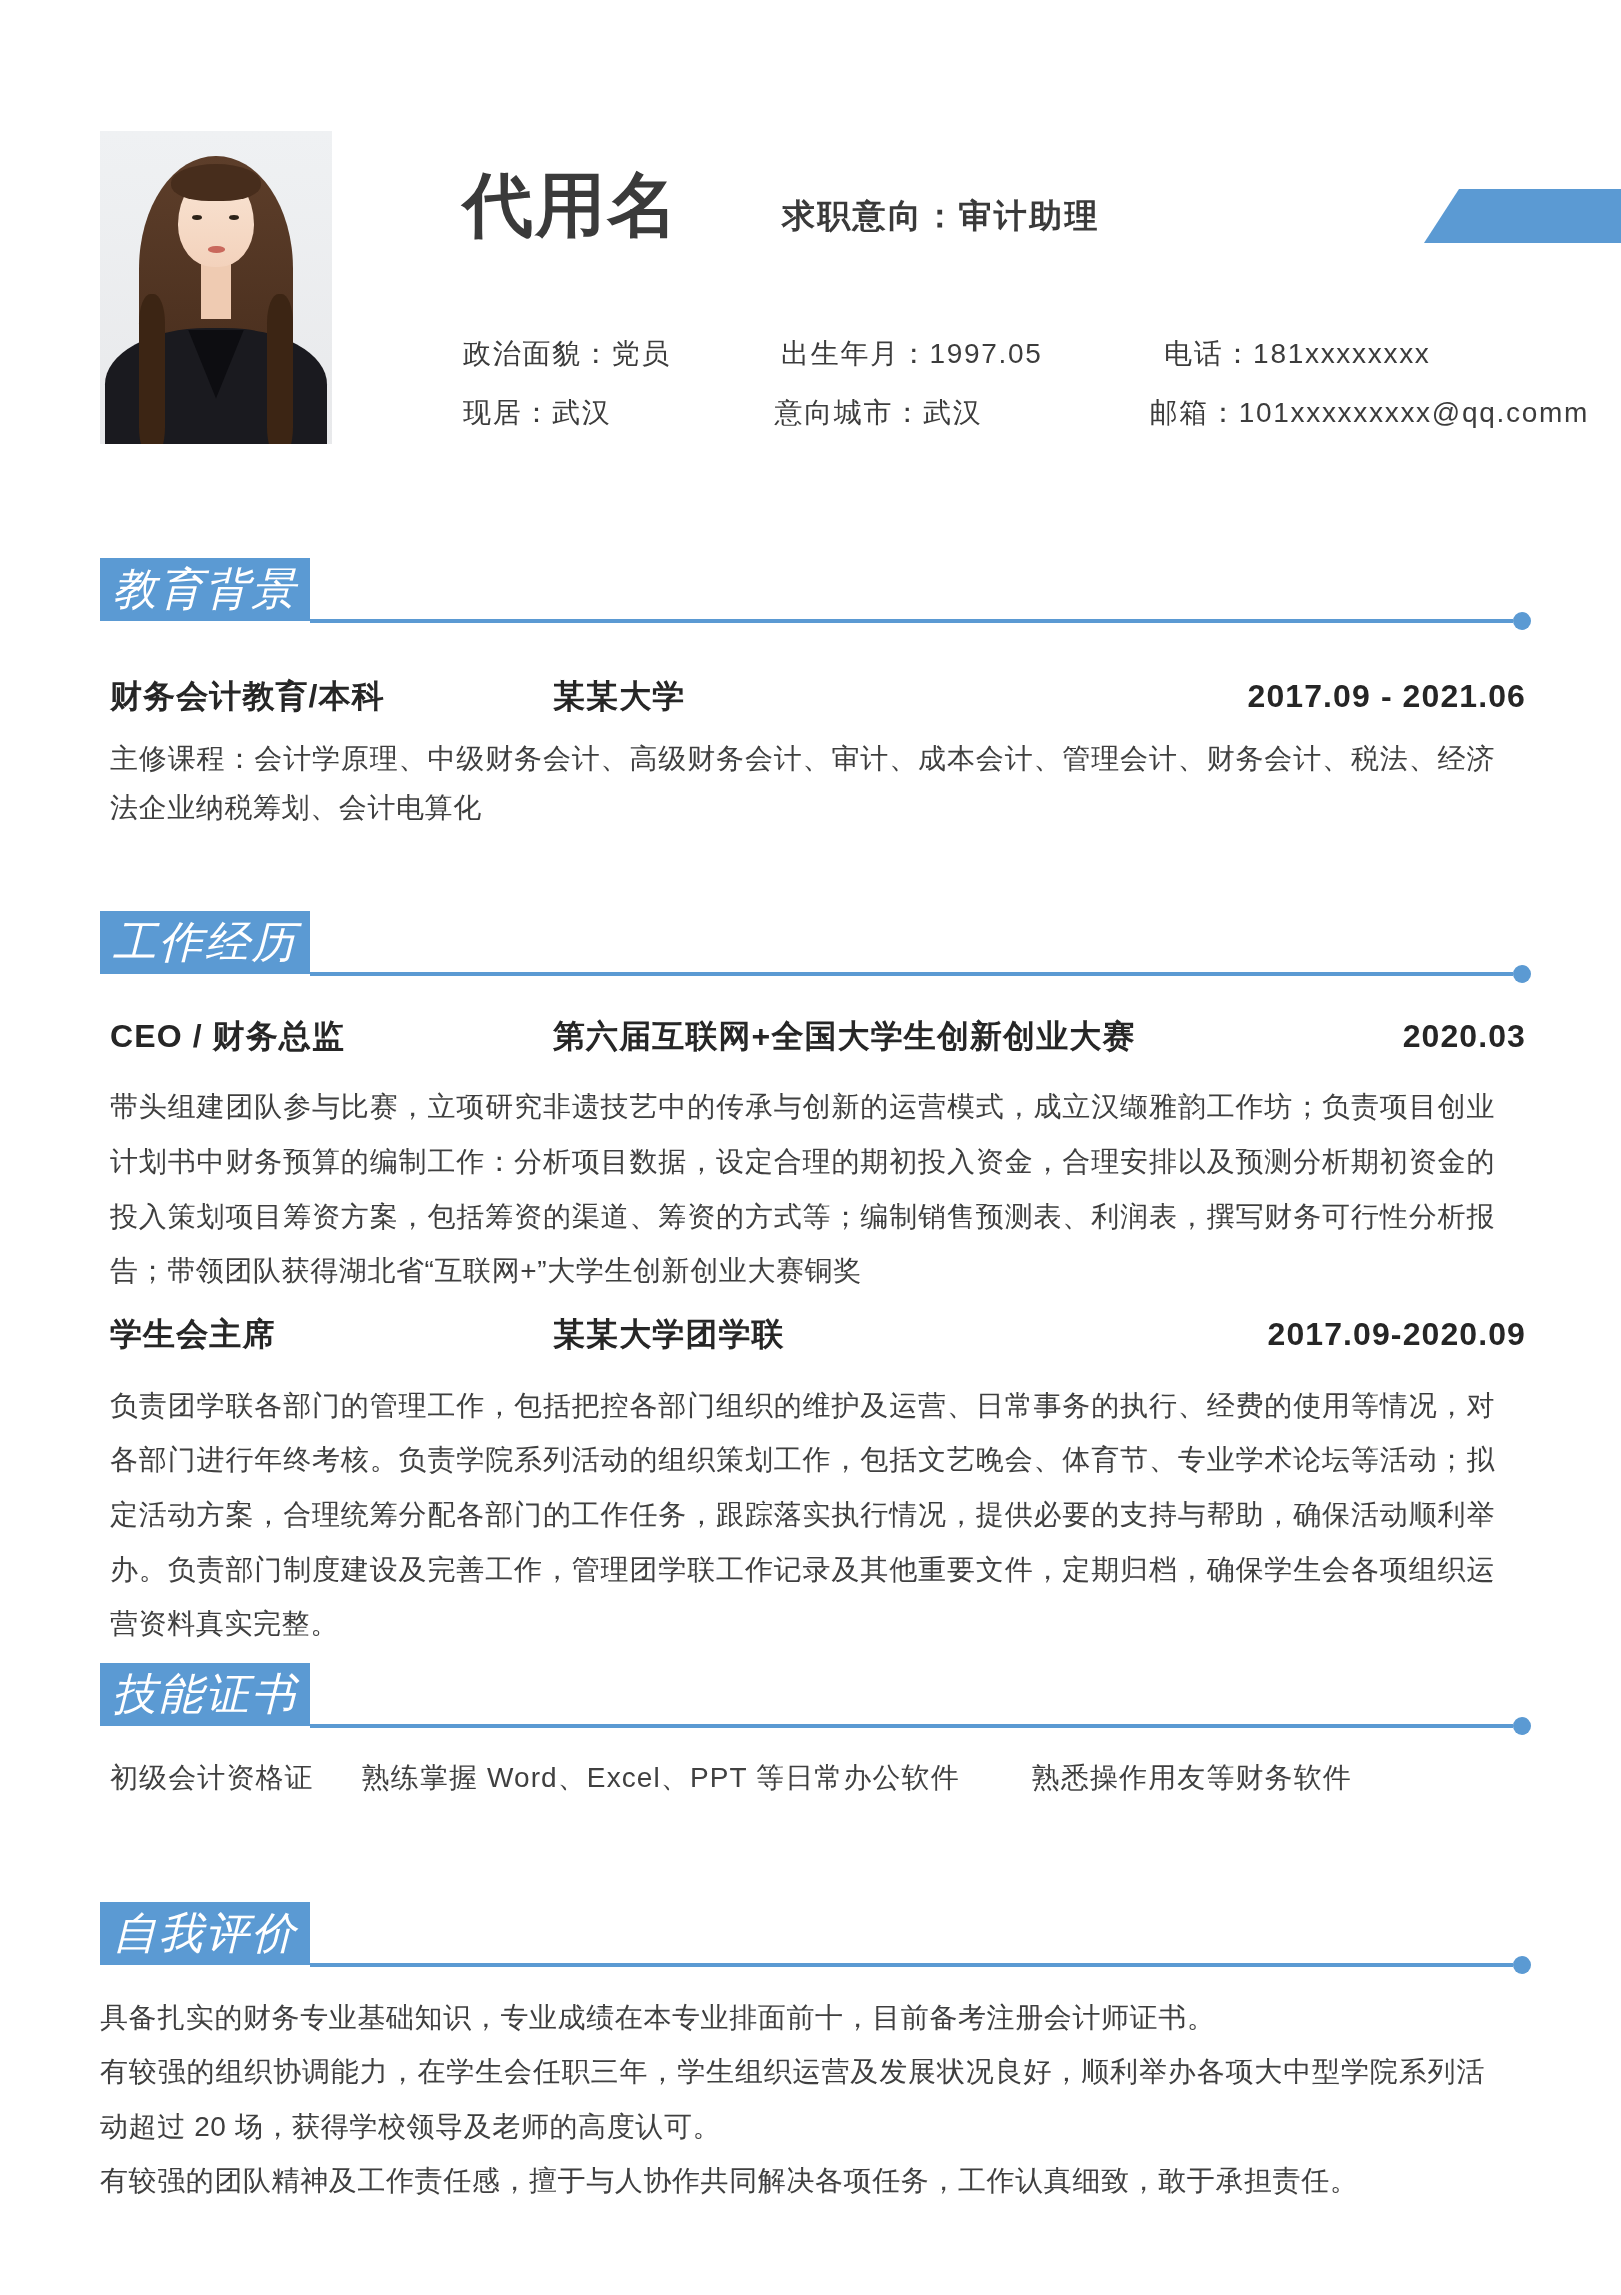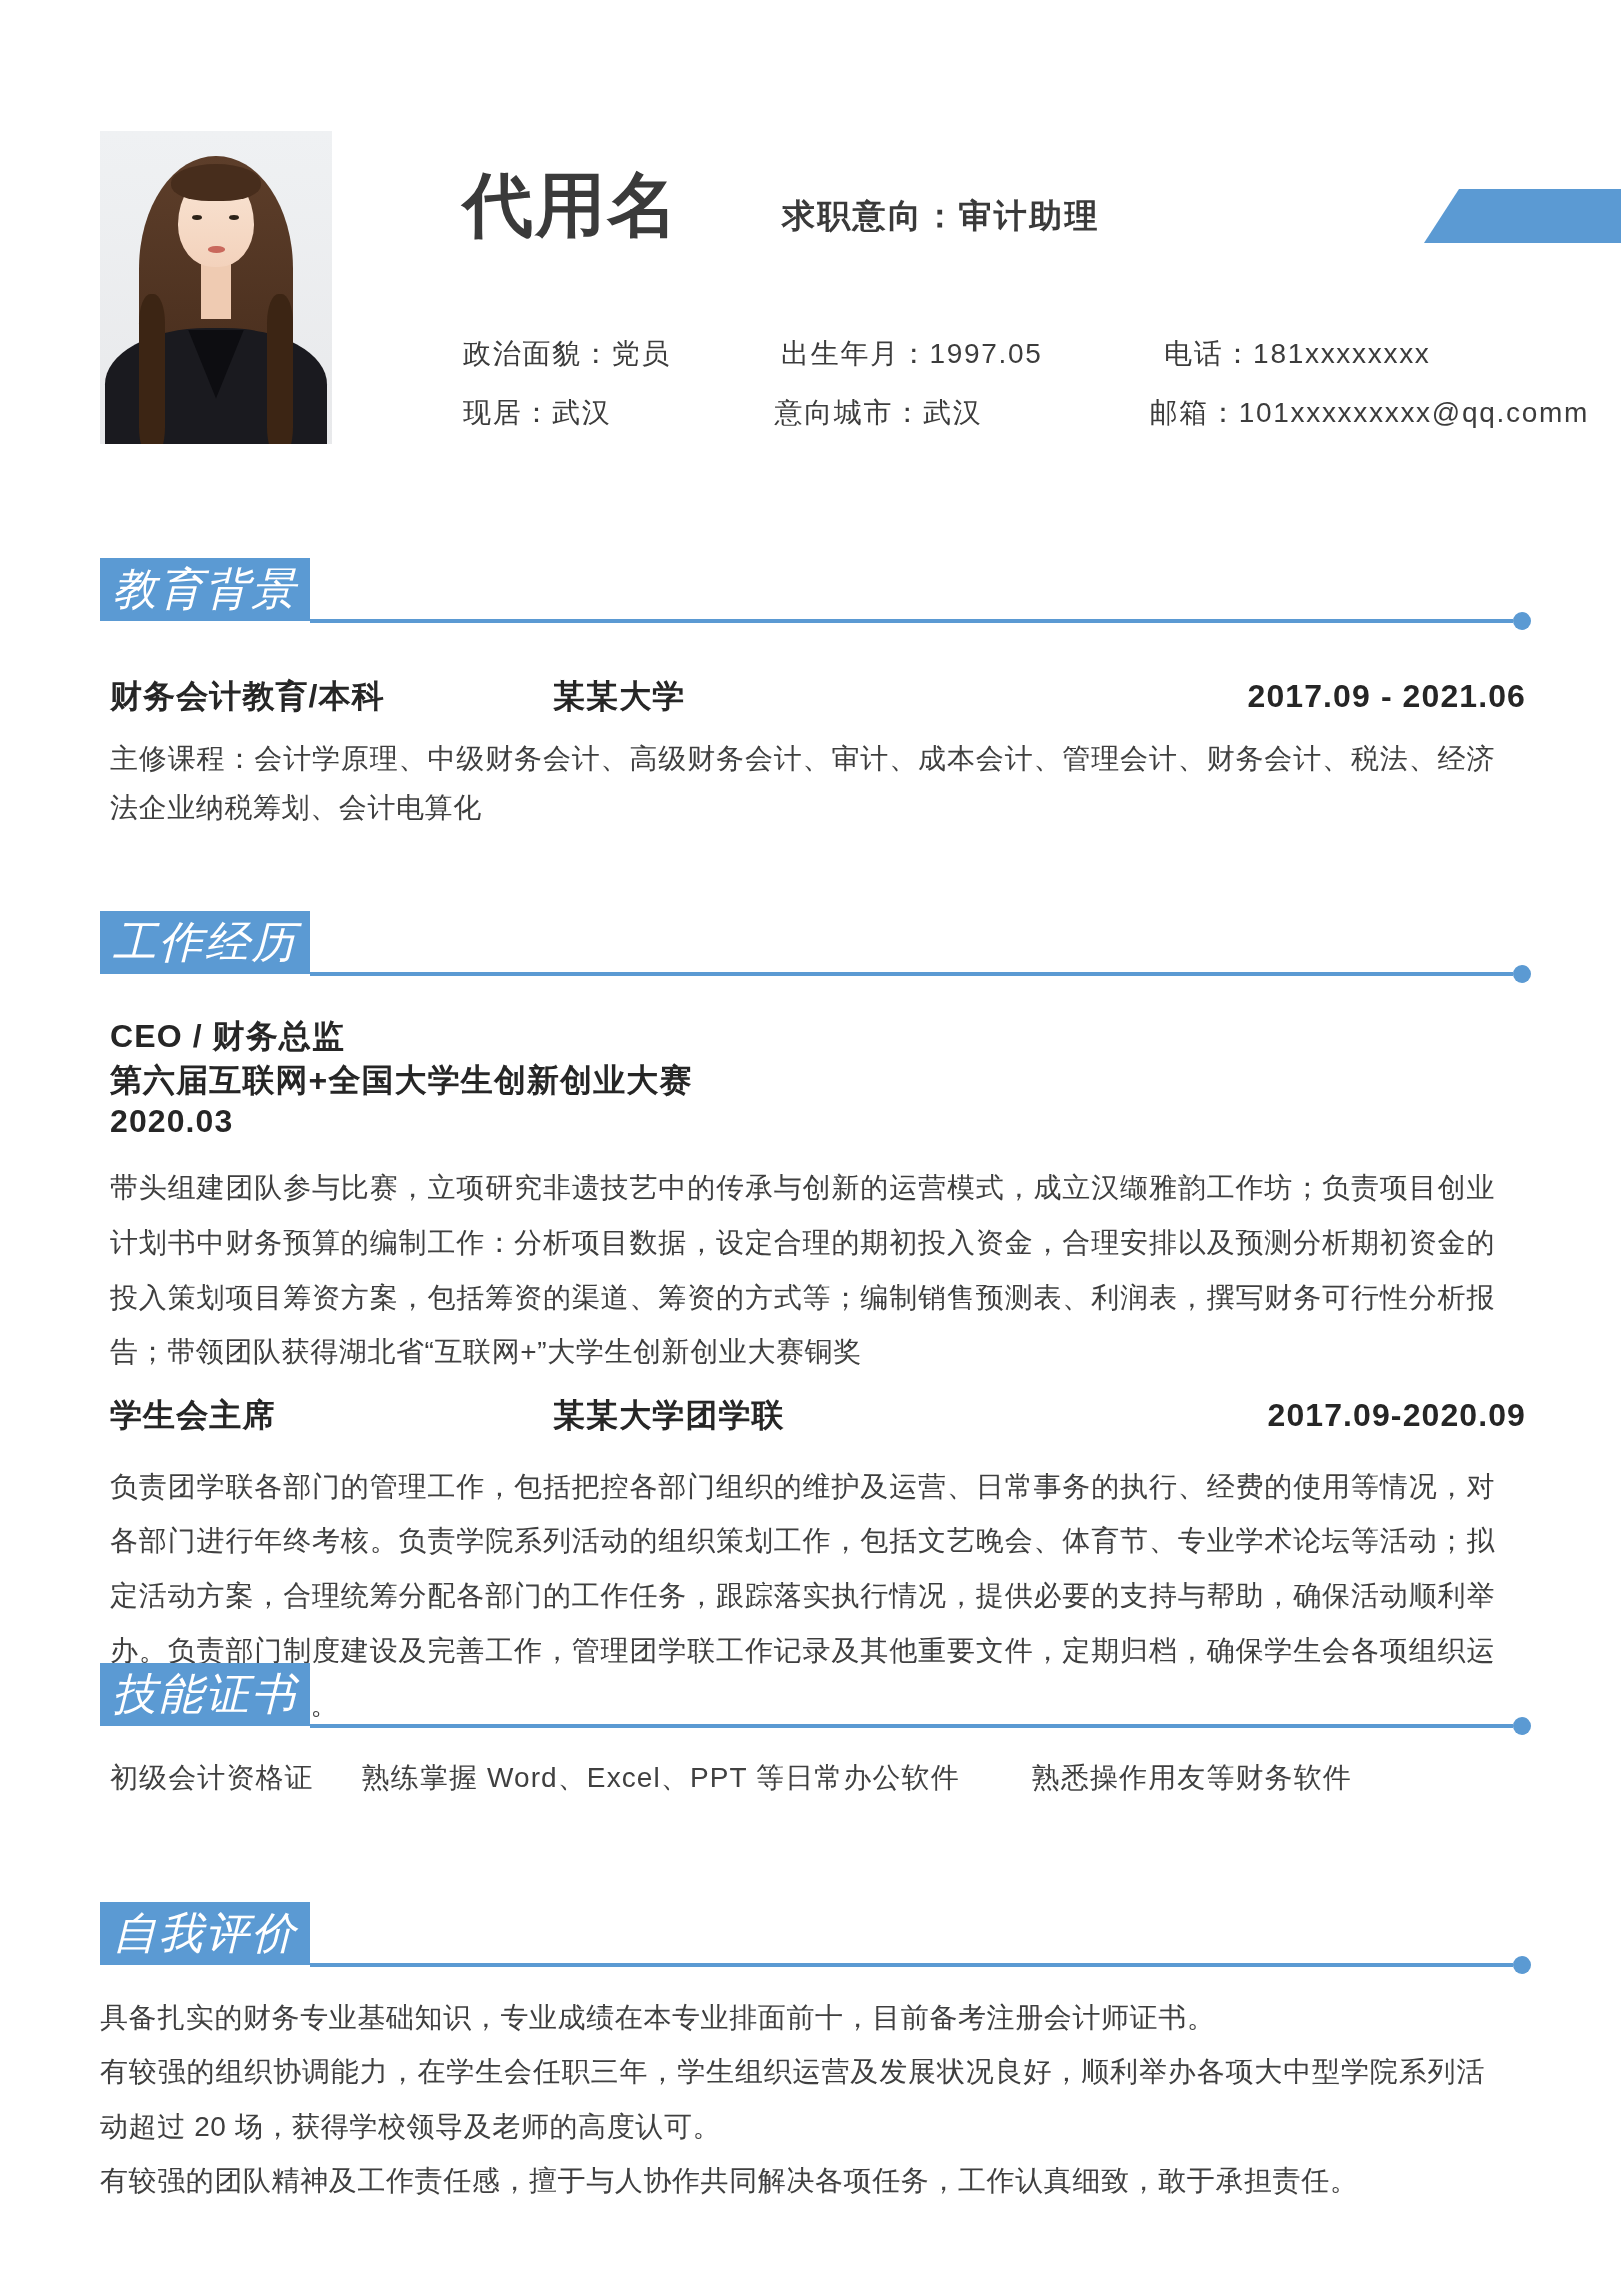--- a/index.html
+++ b/index.html
@@ -87,21 +87,21 @@
   }
   .sec-line{position:absolute;left:210px;right:13.5px;bottom:-2.3px;height:4.5px;background:var(--accent);}
   .sec-dot{position:absolute;right:-4.5px;top:54px;width:18px;height:18px;border-radius:50%;background:var(--accent);}
 
   .entry-row{
     display:flex;align-items:baseline;
     margin:54px 0 0 10px;
     font-size:32px;font-weight:700;color:var(--title-ink);
     letter-spacing:1.1px;
   }
-  .entry-row.first-job{margin-top:41px;flex-direction:column;}
+  .entry-row.first-job{margin-top:41px;}
   .entry-row.second-job{margin-top:14.6px;}
   .entry-role{width:443px;white-space:nowrap;}
   .entry-org{flex:1;white-space:nowrap;}
   .entry-date{white-space:nowrap;}
 
   .para{
     margin-left:10px;width:1385px;
     font-size:28px;color:var(--body-ink);
     text-align:justify;letter-spacing:0.6px;
   }

